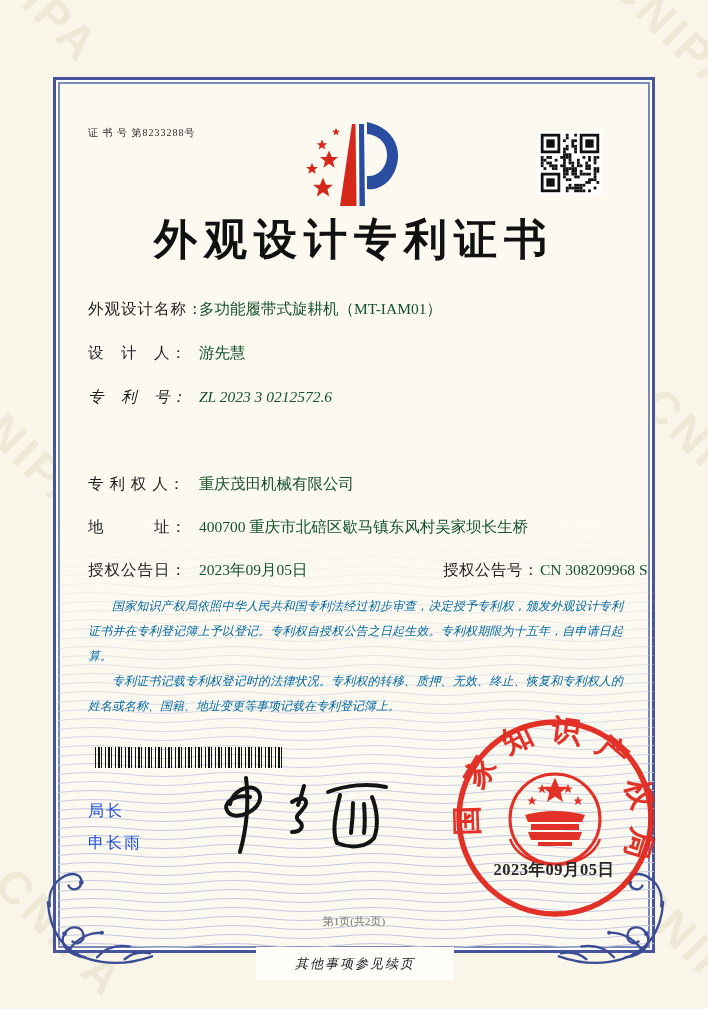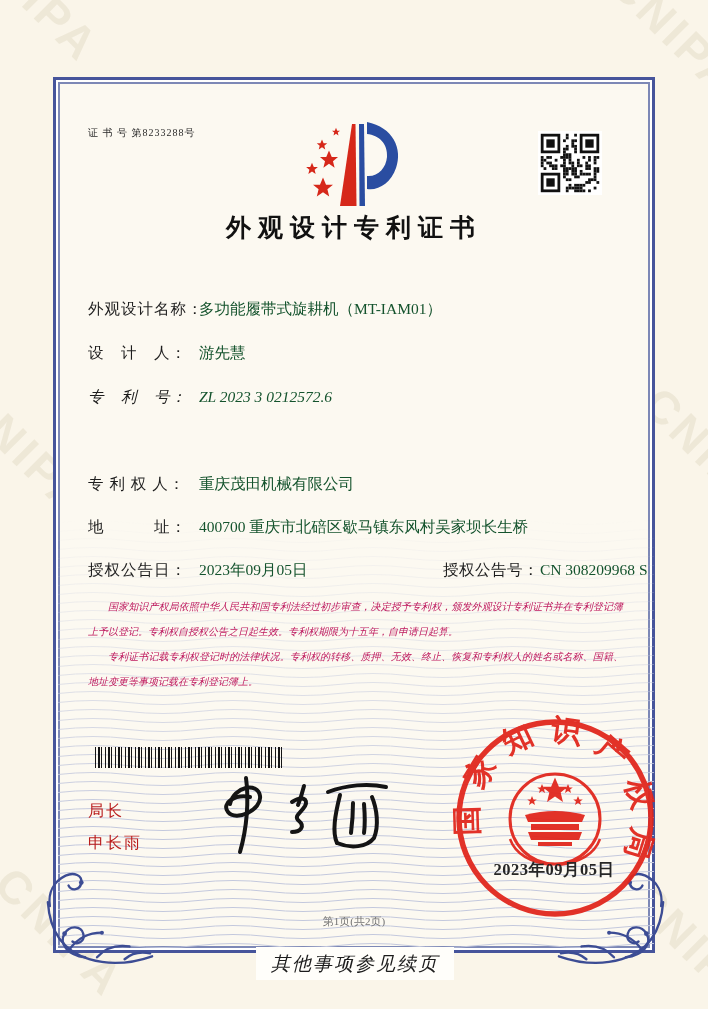--- a/index.html
+++ b/index.html
@@ -49,55 +49,55 @@
   
   .cert-number {
     position:absolute; left:88px; top:126px; z-index:5;
     font-size:10px; letter-spacing:1px; color:#2a2a2a;
   }
   .logo { position:absolute; left:303px; top:116px; z-index:5; }
   .qr   { position:absolute; left:538px; top:131px; z-index:5; }
   .title {
     position:absolute; left:0; top:211px; width:708px; z-index:5;
     text-align:center;
-    font-size:25px; font-weight:bold; letter-spacing:7px;
+    font-size:43px; font-weight:bold; letter-spacing:7px;
     color:#111;
   }
 
   
   .field-row { position:absolute; left:88px; z-index:5; font-size:15.5px; white-space:nowrap; }
   .field-label { display:inline-block; width:107px; letter-spacing:1px; color:#1d1d1d; }
   .field-value { color:#14532d; }
   .grant-no { position:absolute; left:355px; top:0; white-space:nowrap; }
   .grant-no .field-label { width:93px; letter-spacing:0.5px; }
 
   
   .body-text {
     position:absolute; left:88px; top:594px; width:535px; z-index:5;
-    font-size:10px; line-height:25px;
+    font-size:12px; line-height:25px;
     font-style:italic;
     text-align:justify;
-    color:#be185d;
+    color:#0369a1;
   }
   .body-text p { text-indent:2em; }
 
   
   .barcode {
     position:absolute; left:95px; top:747px; width:190px; height:21px; z-index:5;
     background:
       repeating-linear-gradient(90deg,#151515 0 1.5px,transparent 1.5px 3px,
         #151515 3px 5px,transparent 5px 6px,
         #151515 6px 7px,transparent 7px 10px);
   }
 
   
   .sig-title, .sig-name {
     position:absolute; left:88px; z-index:5;
     font-family:"Liberation Sans","DejaVu Sans",sans-serif;
-    font-size:16px; color:#b91c1c; letter-spacing:2px;
+    font-size:16px; color:#1d4ed8; letter-spacing:2px;
   }
   .sig-title { top:801px; }
   .sig-name  { top:833px; }
   .signature-svg { position:absolute; left:200px; top:770px; z-index:5; }
 
   
   .seal { position:absolute; left:452px; top:715px; z-index:7; opacity:0.94; }
   .seal-date {
     position:absolute; left:468px; top:859px; width:172px; z-index:8;
     text-align:center; font-size:16.5px; font-weight:bold;
@@ -106,21 +106,21 @@
 
   
   .page-info {
     position:absolute; left:0; top:914px; width:708px; z-index:5;
     text-align:center; font-size:11px; color:#737373;
   }
   .continuation {
     position:absolute; left:256px; top:947px; width:198px; height:33px; z-index:8;
     background:#fffefa;
     display:flex; align-items:center; justify-content:center;
-    font-size:19px; font-style:italic; letter-spacing:2px; color:#1c1c1c;
+    font-size:13px; font-style:italic; letter-spacing:2px; color:#1c1c1c;
   }
 </style>
 </head>
 <body>
 
 <div class="page">
 
   <div class="wm" style="left:-45px; top:-30px;">CNIPA</div>
   <div class="wm" style="left:595px; top:5px;">CNIPA</div>
   <div class="wm" style="left:425px; top:285px;">CNIPA</div>

